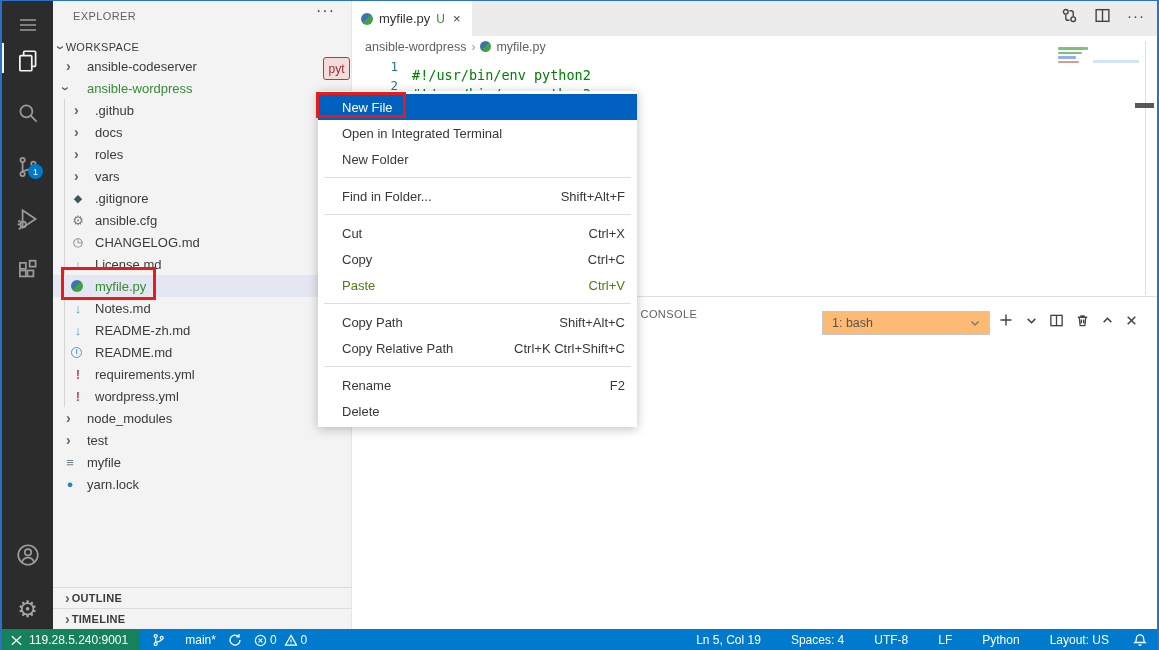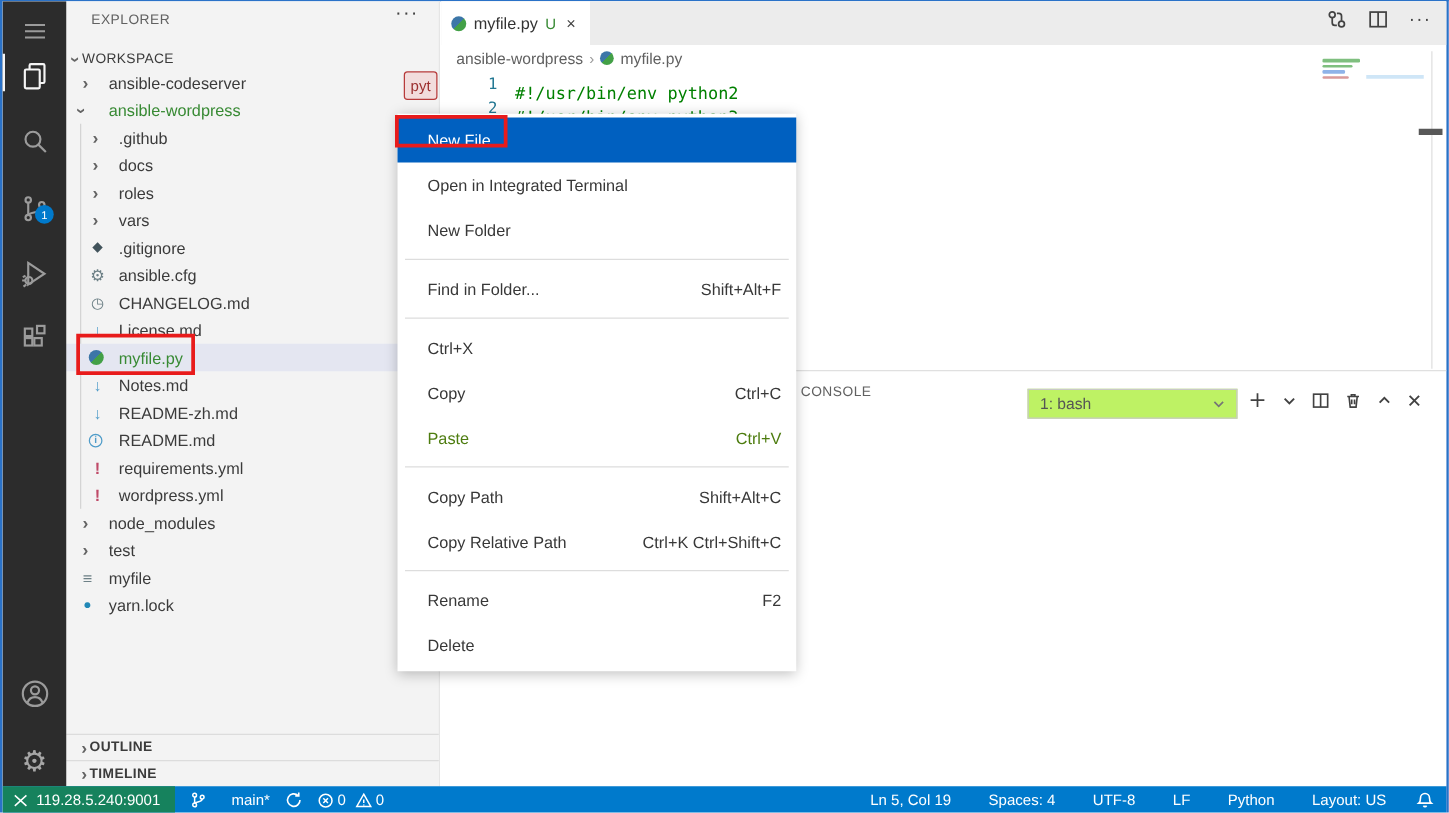--- a/index.html
+++ b/index.html
@@ -70,31 +70,31 @@
   .ltext { margin-left:14px; color:#008000; white-space:pre;margin-top:16px; }
   .minimap { position:absolute; left:705px; top:46px; width:88px; }
   .mm-bar { height:2.5px; margin-bottom:2px; border-radius:1px; }
   .mm-hl { position:absolute; left:740px; top:59px; width:46px; height:3px; background:#cfe6f7; }
   .mm-border { position:absolute; left:792px; top:40px; width:1px; height:254px; background:#e0e0e0; }
   .mm-slider { position:absolute; left:782px; top:102px; width:19px; height:5px; background:#585858; }
 
   
   .panel { position:absolute; left:351px; top:295px; width:806px; height:333px; background:#fff; border-top:1px solid #e0e0e0; }
   .ptab { position:absolute; top:11px; font-size:11px; color:#616161; letter-spacing:0.4px; cursor:pointer; white-space:nowrap; }
-  .term-select { position:absolute; left:469px; top:14px; width:168px; height:24px; background:#bef264; border:1px solid #c8c8c8;
+  .term-select { position:absolute; left:469px; top:14px; width:168px; height:24px; background:#fdba74; border:1px solid #c8c8c8;
                  display:flex; align-items:center; cursor:pointer; }
   .term-select .val { font-size:12.5px; color:#555; margin-left:9px; flex:1; }
   .term-select svg { margin-right:8px; stroke:#767676; fill:none; stroke-width:1.4; }
   .panel-actions { position:absolute; left:645px; top:15px; display:flex; align-items:center; gap:11px; }
   .panel-actions svg { stroke:#424242; fill:none; stroke-width:1.4; cursor:pointer; }
 
   
   .ctxmenu { position:absolute; left:316px; top:90px; width:319px; background:#fff; padding:3px 0;
              box-shadow:0 2px 10px rgba(0,0,0,0.25); z-index:50; }
-  .mi { height:36px; display:flex; align-items:center; padding:0 12px 0 24px; cursor:pointer; }
+  .mi { height:26px; display:flex; align-items:center; padding:0 12px 0 24px; cursor:pointer; }
   .mi .ml { font-size:13px; color:#383838; flex:1; }
   .mi .ms { font-size:13px; color:#383838; }
   .mi.hl { background:#0060c0; }
   .mi.hl .ml, .mi.hl .ms { color:#fff; }
   .mi.dis .ml, .mi.dis .ms { color:#4d7c0f; }
   .msep { border-top:1px solid #ddd; margin:5px 6px; height:0; }
 
   
   .annot { position:absolute; border:3px solid #e81b1b; z-index:60; pointer-events:none; }
   .annot-file { left:59px; top:266px; width:95px; height:33px; }
@@ -407,20 +407,21 @@
       <span class="ml">New Folder</span>
       <span class="ms"></span>
     </div>
     <div class="msep"></div>
     <div class="mi">
       <span class="ml">Find in Folder...</span>
       <span class="ms">Shift+Alt+F</span>
     </div>
     <div class="msep"></div>
     <div class="mi">
+      <span class="ml">Cut</span>
       <span class="ms">Ctrl+X</span>
     </div>
     <div class="mi">
       <span class="ml">Copy</span>
       <span class="ms">Ctrl+C</span>
     </div>
     <div class="mi dis">
       <span class="ml">Paste</span>
       <span class="ms">Ctrl+V</span>
     </div>

